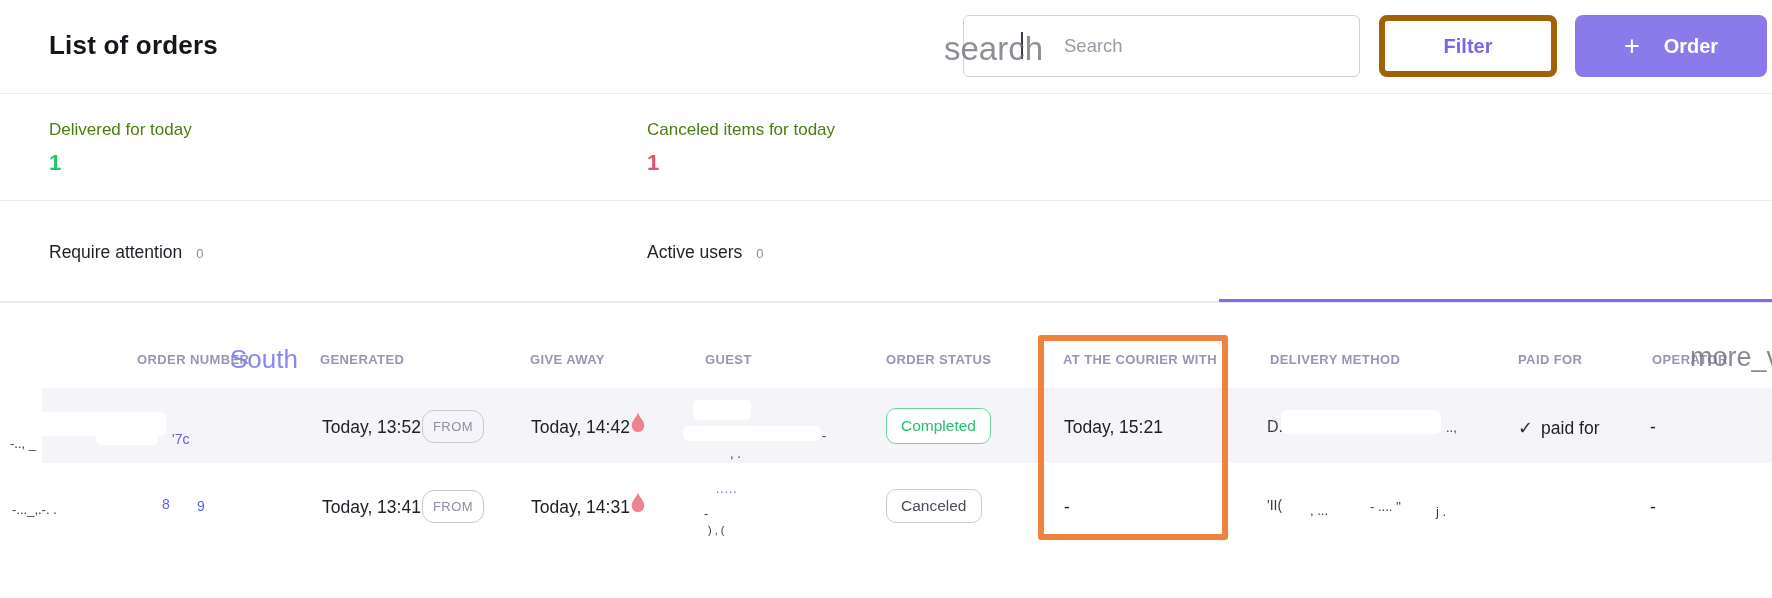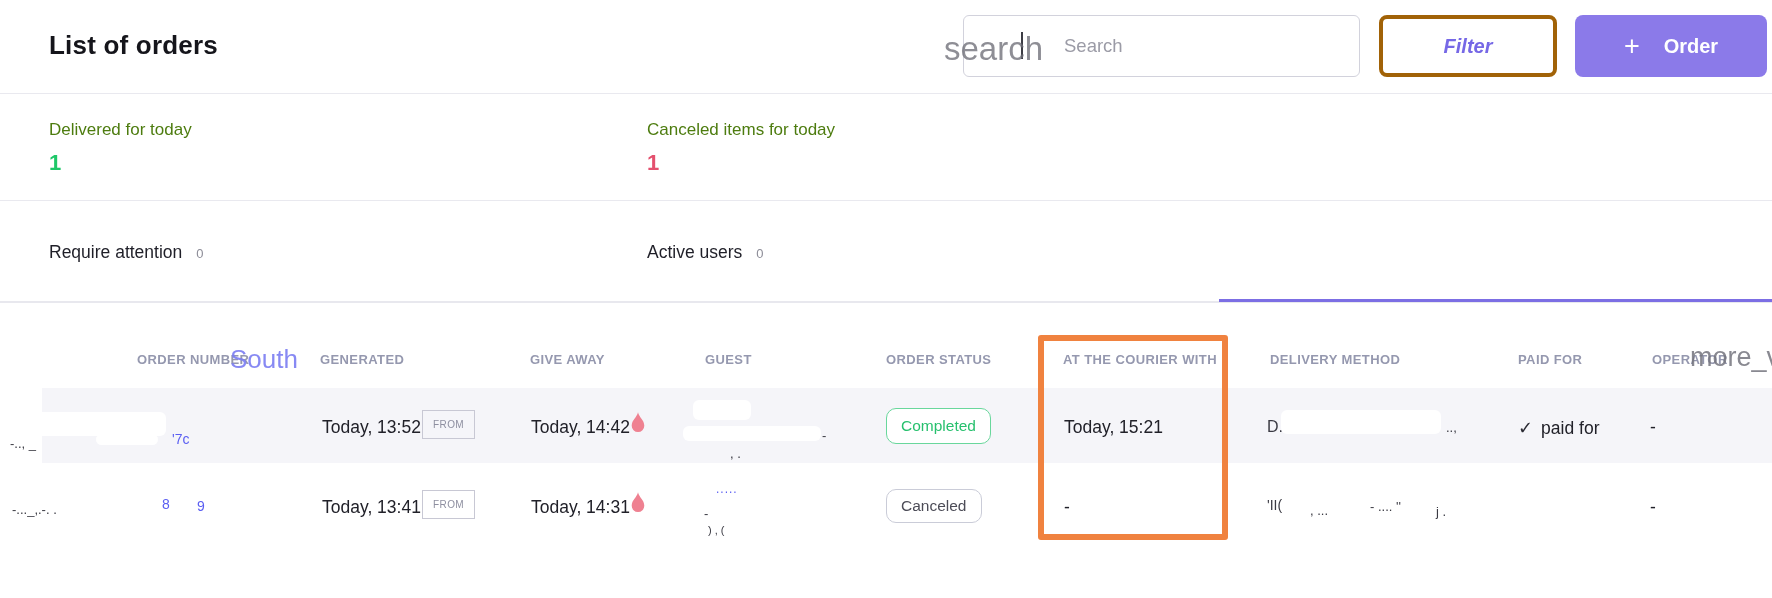--- a/index.html
+++ b/index.html
@@ -12,41 +12,41 @@
   
   .title{font-size:26px;font-weight:bold;color:#15151b;letter-spacing:.2px;}
   .search-input{
     box-sizing:border-box;width:397px;height:62px;border:1px solid #d2d2dc;border-radius:6px;
     background:#fff;padding:0 14px 0 100px;font-size:18.5px;color:#333;outline:none;
     font-family:"Liberation Sans","DejaVu Sans",sans-serif;
   }
   .search-input::placeholder{color:#9b9ba6;}
   .btn{box-sizing:border-box;display:flex;align-items:center;justify-content:center;
     border-radius:8px;font-size:20px;font-weight:bold;cursor:pointer;}
-  .btn-filter{width:178px;height:62px;background:#fff;border:4px solid #a16207;color:#7668e6;font-style:italic;}
+  .btn-filter{width:178px;height:62px;background:#fff;border:6px solid #a16207;color:#7668e6;}
   .btn-order{width:192px;height:62px;background:#8b7ae9;border:none;color:#fff;gap:24px;}
   .btn-order .plus{font-size:27px;font-weight:normal;line-height:1;}
   .divider{position:absolute;left:0;width:1772px;height:1px;background:#e9e9ef;}
   
   .stat-label{font-size:17px;color:#4d7c0f;}
   .stat-value{font-size:22px;font-weight:bold;}
   
   .tab{position:absolute;top:242px;font-size:17.5px;color:#1f1f28;cursor:pointer;white-space:nowrap;}
   .tab .count{font-size:13px;color:#8d8d98;margin-left:14px;}
   .tab-badge{display:inline-block;background:#8f80ec;color:#fff;font-size:13.5px;
     padding:5px 10px;border-radius:8px;margin-left:14px;position:relative;top:-2px;}
   .tabbar-border{position:absolute;left:0;top:301px;width:1772px;height:2px;background:#e8e8ee;}
   .tab-underline{position:absolute;left:1219px;top:299px;width:553px;height:3px;background:#7c6ee4;}
   
   .colhead{position:absolute;top:352px;font-size:13px;font-weight:bold;color:#9598af;
     letter-spacing:.4px;text-transform:uppercase;white-space:nowrap;}
   .row-stripe{position:absolute;left:42px;top:388px;width:1730px;height:75px;background:#f5f5f9;}
   .cell{position:absolute;font-size:17.5px;color:#212129;white-space:nowrap;}
-  .tag-chip{position:absolute;box-sizing:border-box;border:1.5px solid #c8c8d4;border-radius:0;
-    color:#8e8fa0;font-size:10px;letter-spacing:.4px;padding:8px 10px;background:transparent;}
+  .tag-chip{position:absolute;box-sizing:border-box;border:1.5px solid #c8c8d4;border-radius:12px;
+    color:#8e8fa0;font-size:13px;letter-spacing:.4px;padding:8px 10px;background:transparent;}
   .status-chip{position:absolute;box-sizing:border-box;border-radius:10px;font-size:15.5px;
     background:#fff;white-space:nowrap;}
   .status-success{border:1.5px solid #69d79c;color:#27c06e;padding:8px 14px;}
   .status-neutral{border:1.5px solid #caccd8;color:#4c4c57;padding:7px 14px;}
   .check{font-size:18px;color:#2a2a33;margin-right:8px;}
   
   .frag{position:absolute;font-size:13px;color:#3a3a43;white-space:nowrap;}
   .frag-blue{color:#5a5ef2;font-size:14px;}
   .blob{position:absolute;background:#ffffff;border-radius:6px;}
   

